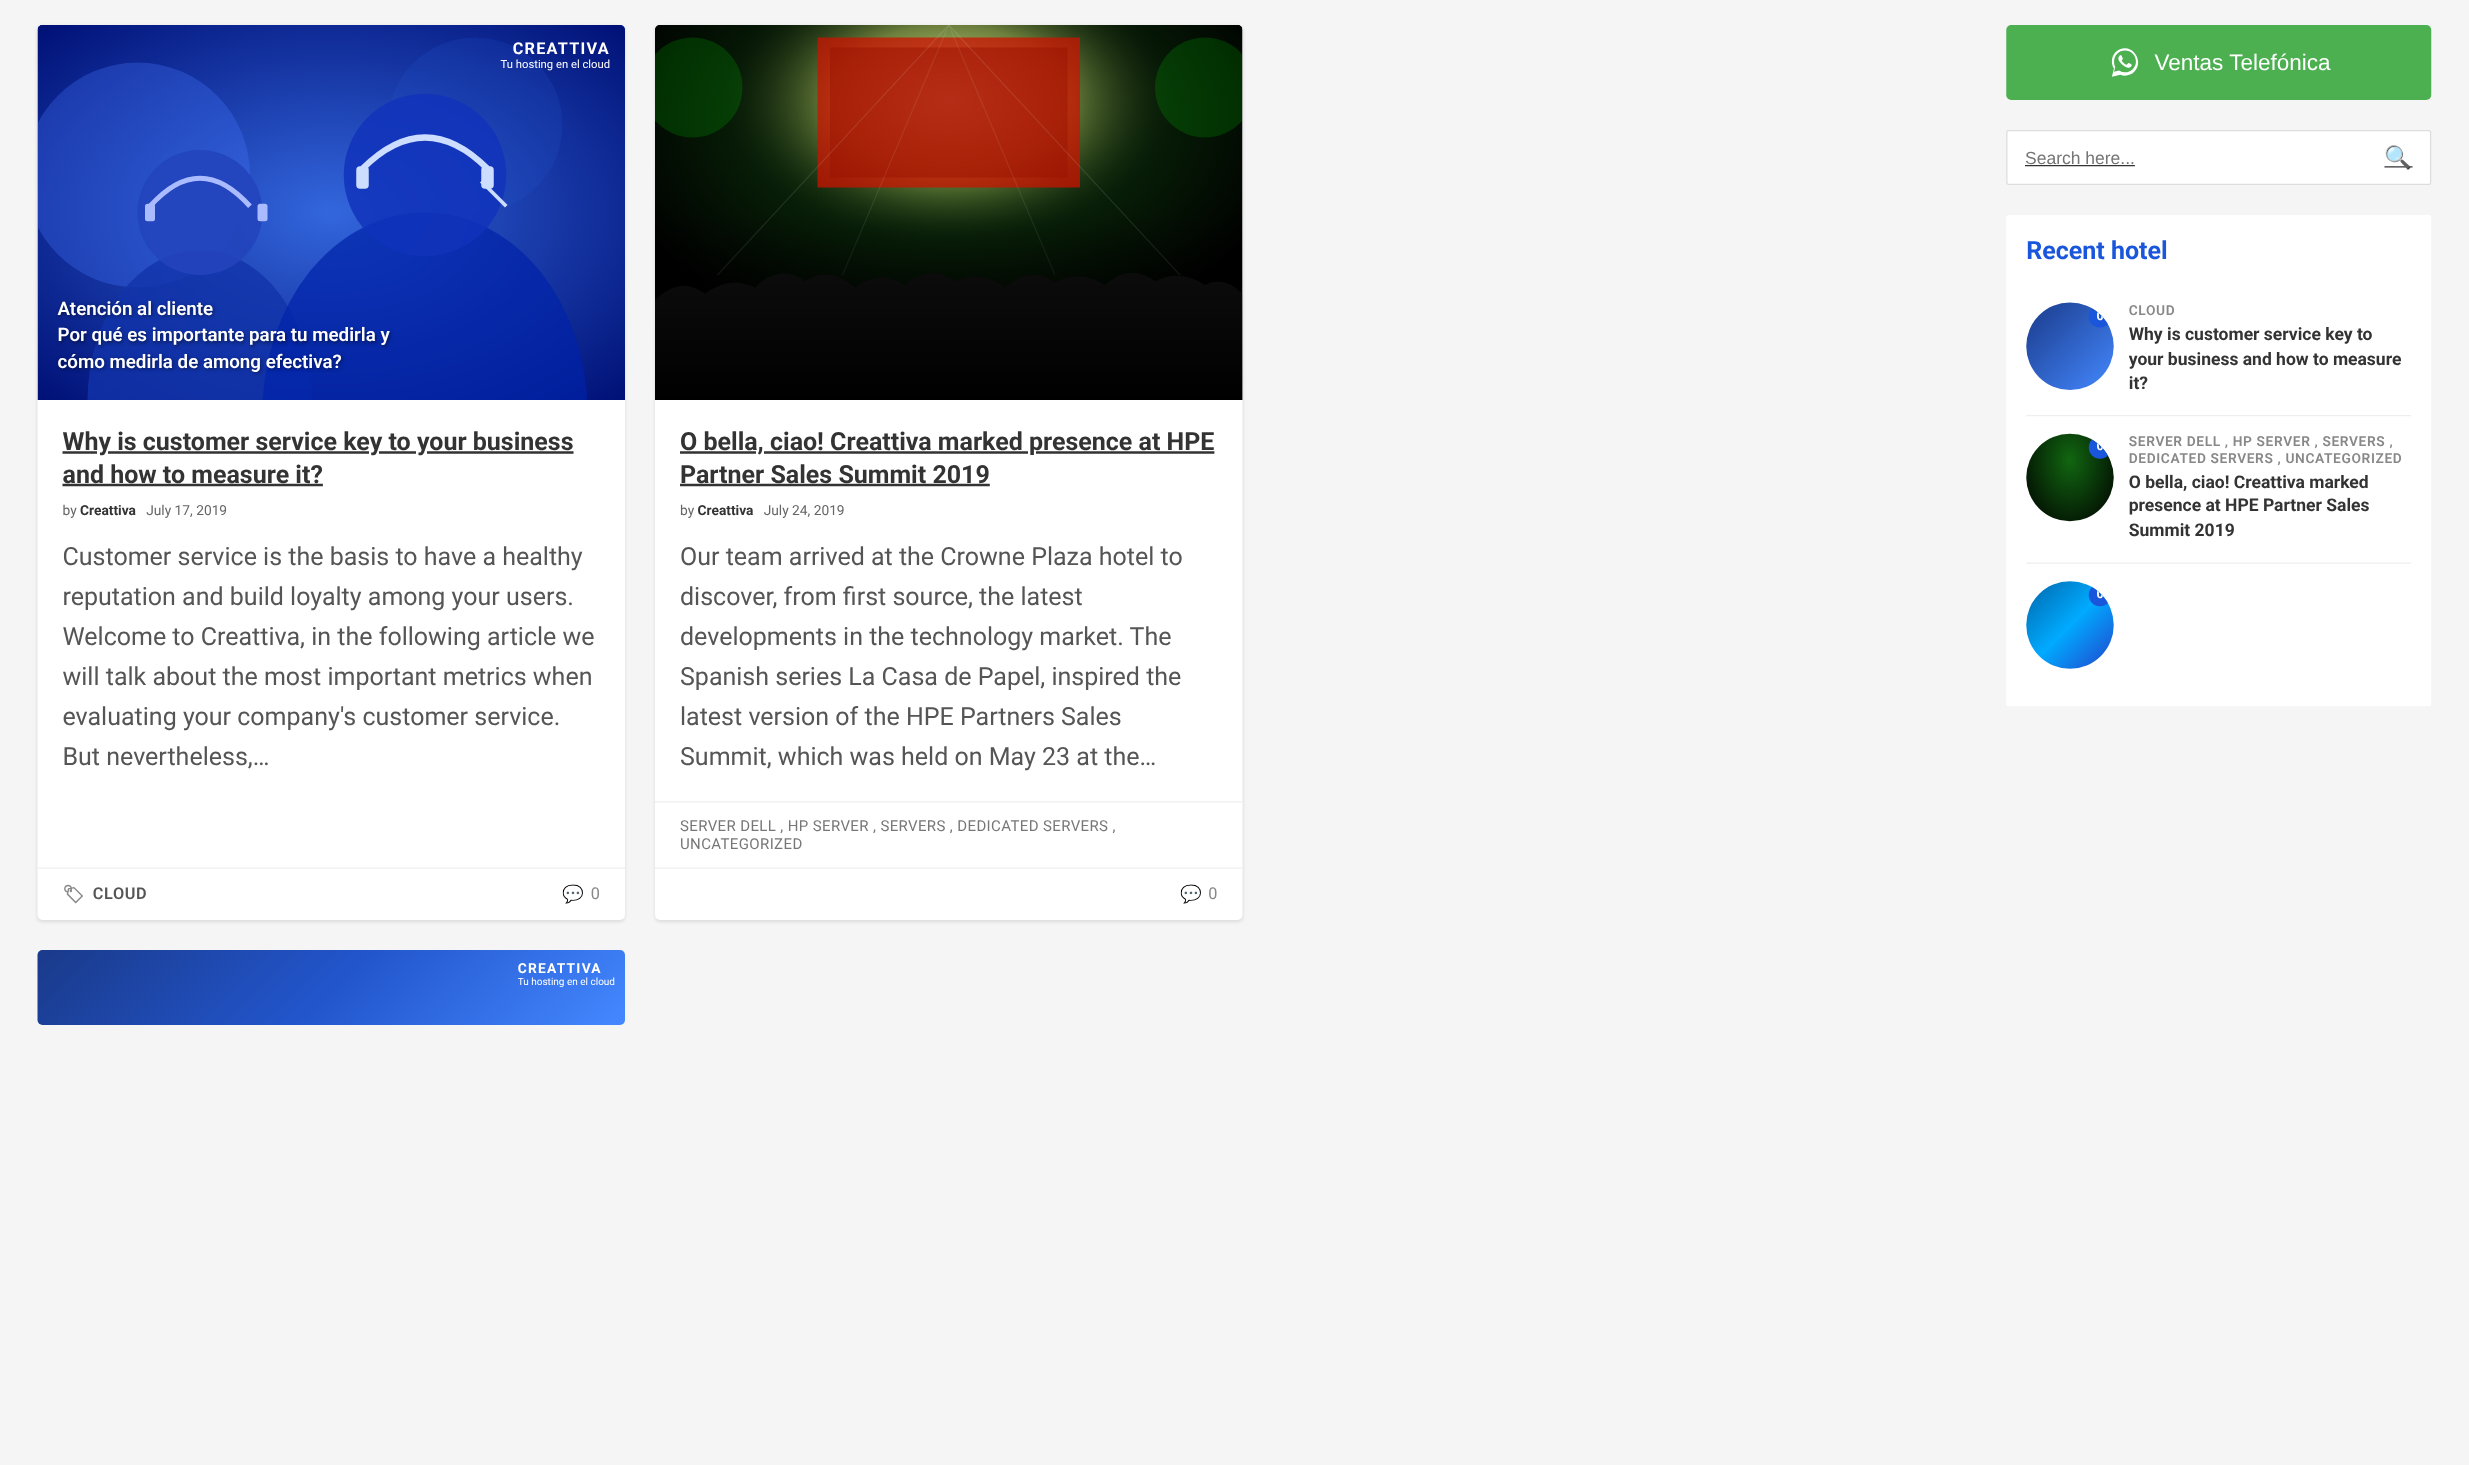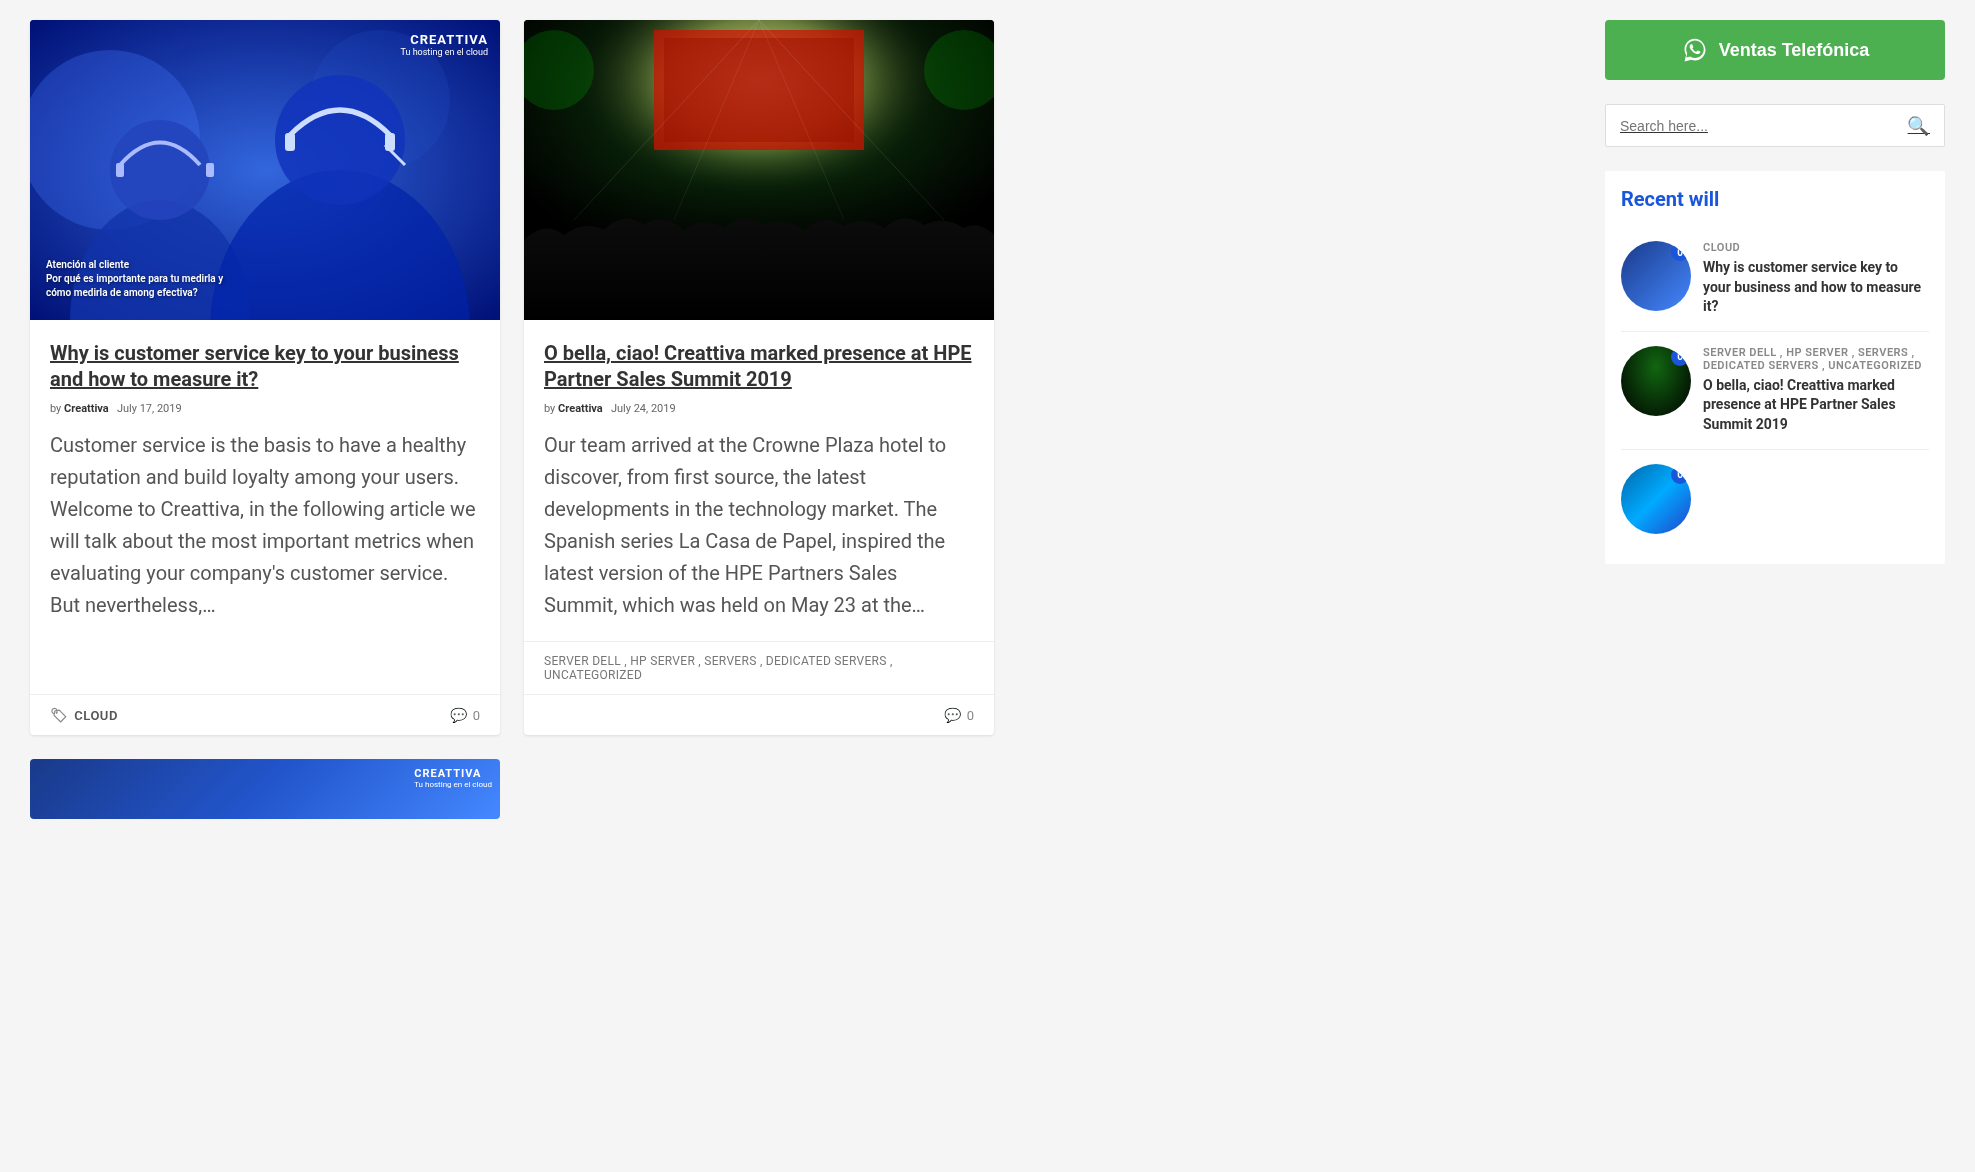--- a/index.html
+++ b/index.html
@@ -56,21 +56,21 @@
       position: absolute;
       inset: 0;
       background: linear-gradient(160deg, #0033aa88 0%, #2266dd99 40%, #3399ff66 70%, #001177cc 100%);
     }
 
     .post-img-1-overlay {
       position: absolute;
       bottom: 20px;
       left: 16px;
       color: white;
-      font-size: 10px;
+      font-size: 15px;
       font-weight: 600;
       line-height: 1.4;
       text-shadow: 1px 1px 3px rgba(0,0,0,0.5);
     }
 
     .post-img-1-brand {
       position: absolute;
       top: 12px;
       right: 12px;
       color: white;
@@ -212,21 +212,21 @@
     }
 
     
     .whatsapp-btn {
       background: #4CAF50;
       color: white;
       border: none;
       border-radius: 4px;
       padding: 16px 24px;
       font-size: 18px;
-      font-weight: 700;
+      font-weight: 400;
       cursor: pointer;
       display: flex;
       align-items: center;
       justify-content: center;
       gap: 10px;
       width: 100%;
       text-align: center;
     }
 
     .whatsapp-icon {
@@ -482,21 +482,21 @@
       </svg>
       <span>Ventas Telefónica</span>
     </button>
 
     <div class="search-box">
       <input class="search-input" type="text" placeholder="Search here..." style="">
       <span class="search-icon">🔍</span>
     </div>
 
     <div class="recent-posts-section">
-      <div class="recent-posts-title">Recent will</div>
+      <div class="recent-posts-title">Recent hotel</div>
 
       <div class="recent-post-item">
         <div class="recent-post-thumb thumb-1">
           <div class="thumb-badge">0</div>
         </div>
         <div class="recent-post-content">
           <div class="recent-post-category">CLOUD</div>
           <div class="recent-post-title">Why is customer service key to your business and how to measure it?</div>
         </div>
       </div>

